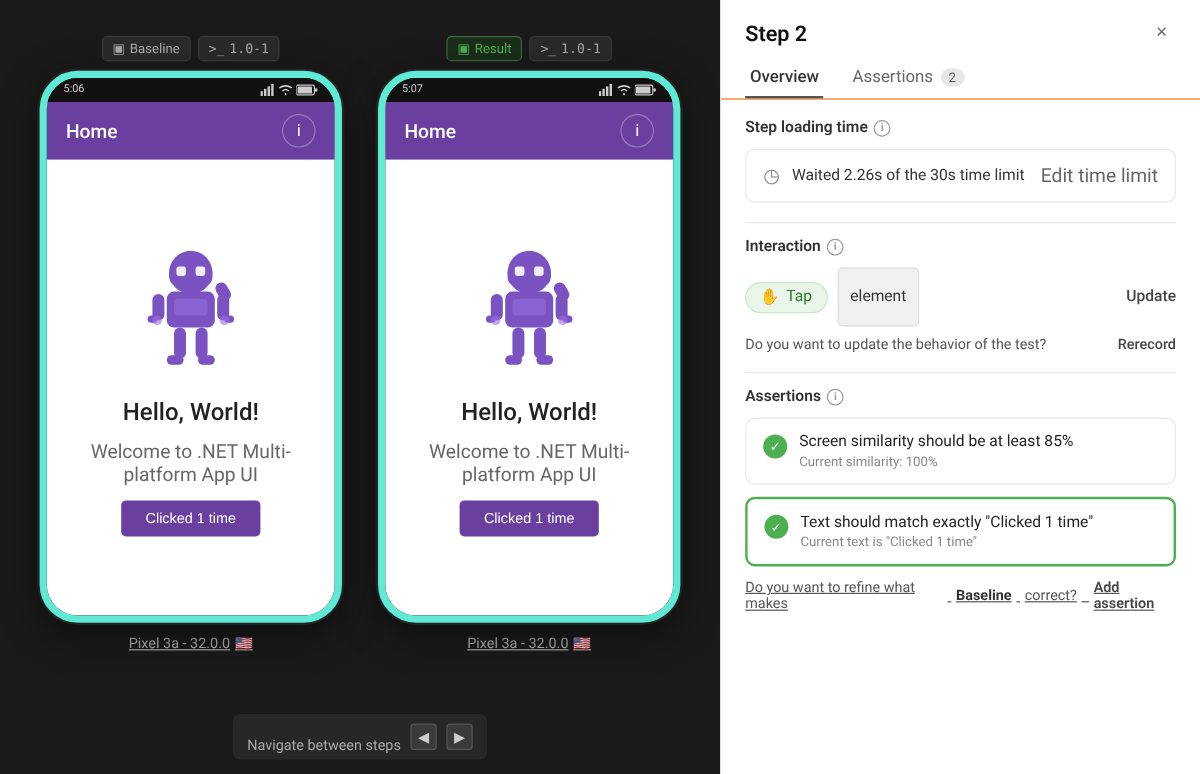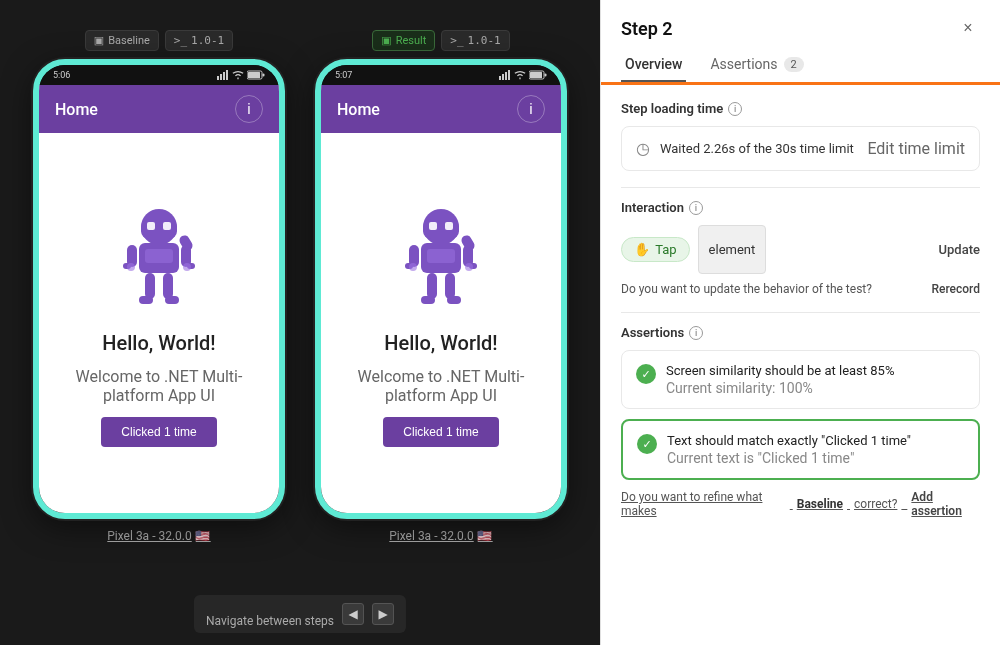--- a/index.html
+++ b/index.html
@@ -238,21 +238,21 @@
       cursor: pointer;
       font-size: 16px;
       border: none;
       background: none;
     }
 
     .tabs {
       display: flex;
       gap: 0;
       padding: 8px 20px 0;
-      border-bottom: 3px solid #f97316;
+      border-bottom: 1px solid #f97316;
     }
 
     .tab {
       padding: 8px 4px;
       margin-right: 20px;
       font-size: 14px;
       color: #666;
       cursor: pointer;
       border-bottom: 2px solid transparent;
       display: flex;
@@ -427,21 +427,21 @@
     .assertion-text {
       flex: 1;
     }
 
     .assertion-main {
       font-size: 13px;
       color: #222;
     }
 
     .assertion-sub {
-      font-size: 14px;
+      font-size: 11px;
       color: #888;
       margin-top: 2px;
     }
 
     .baseline-question {
       font-size: 12px;
       color: #555;
       margin-top: 8px;
       display: flex;
       align-items: center;

